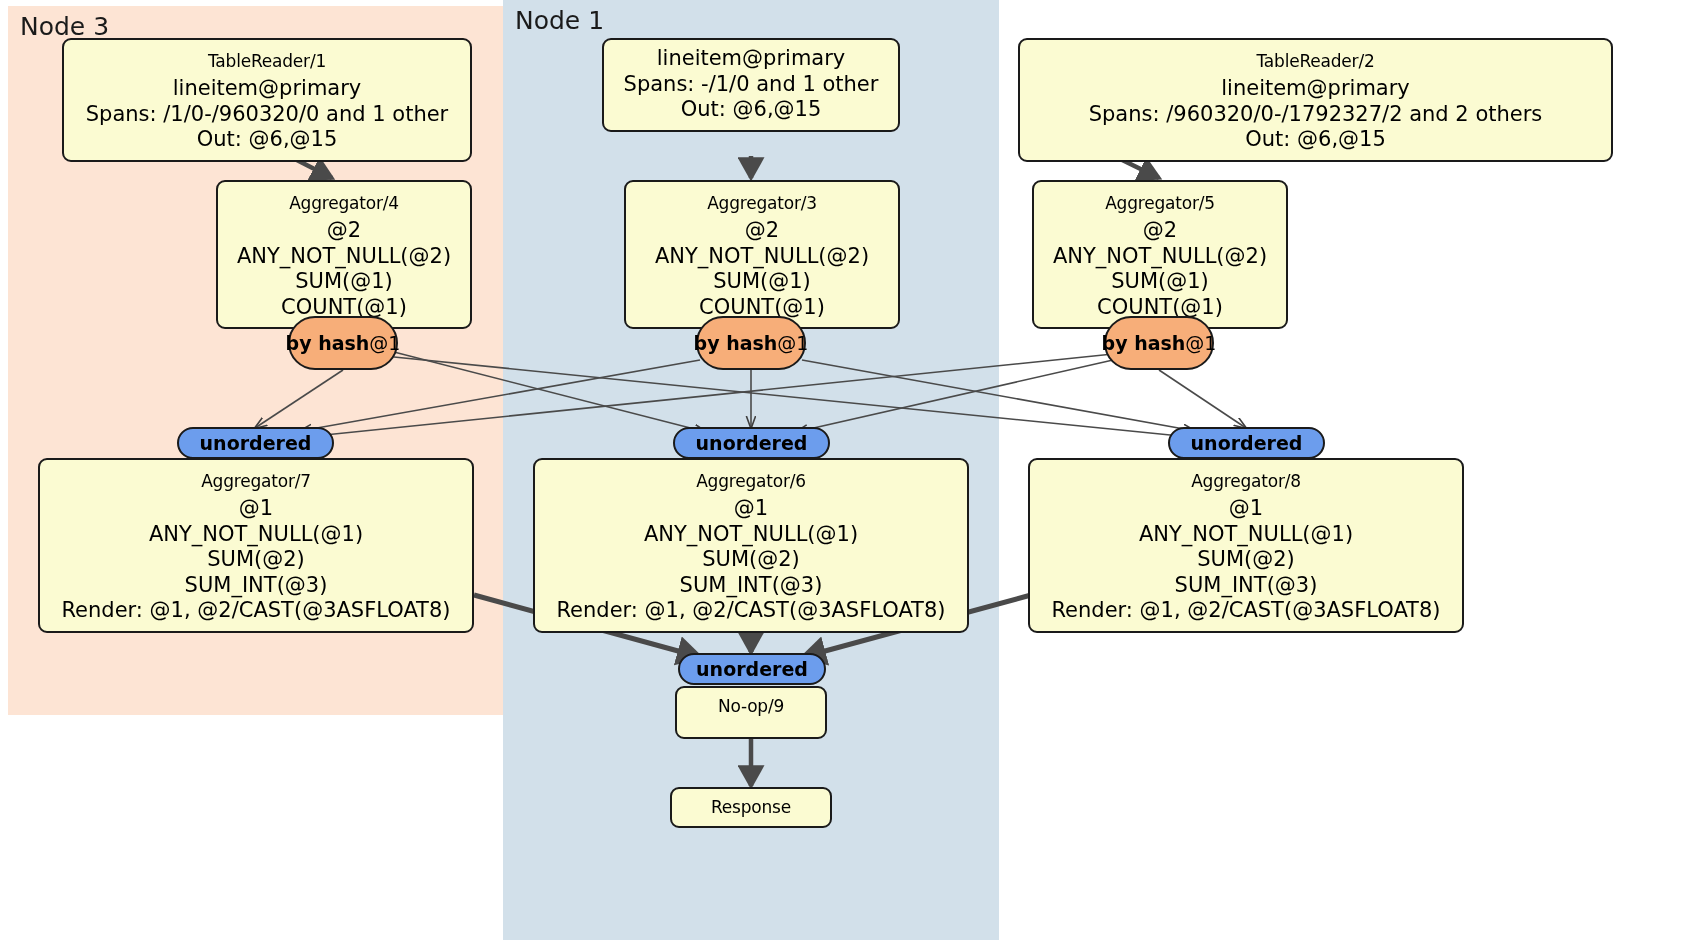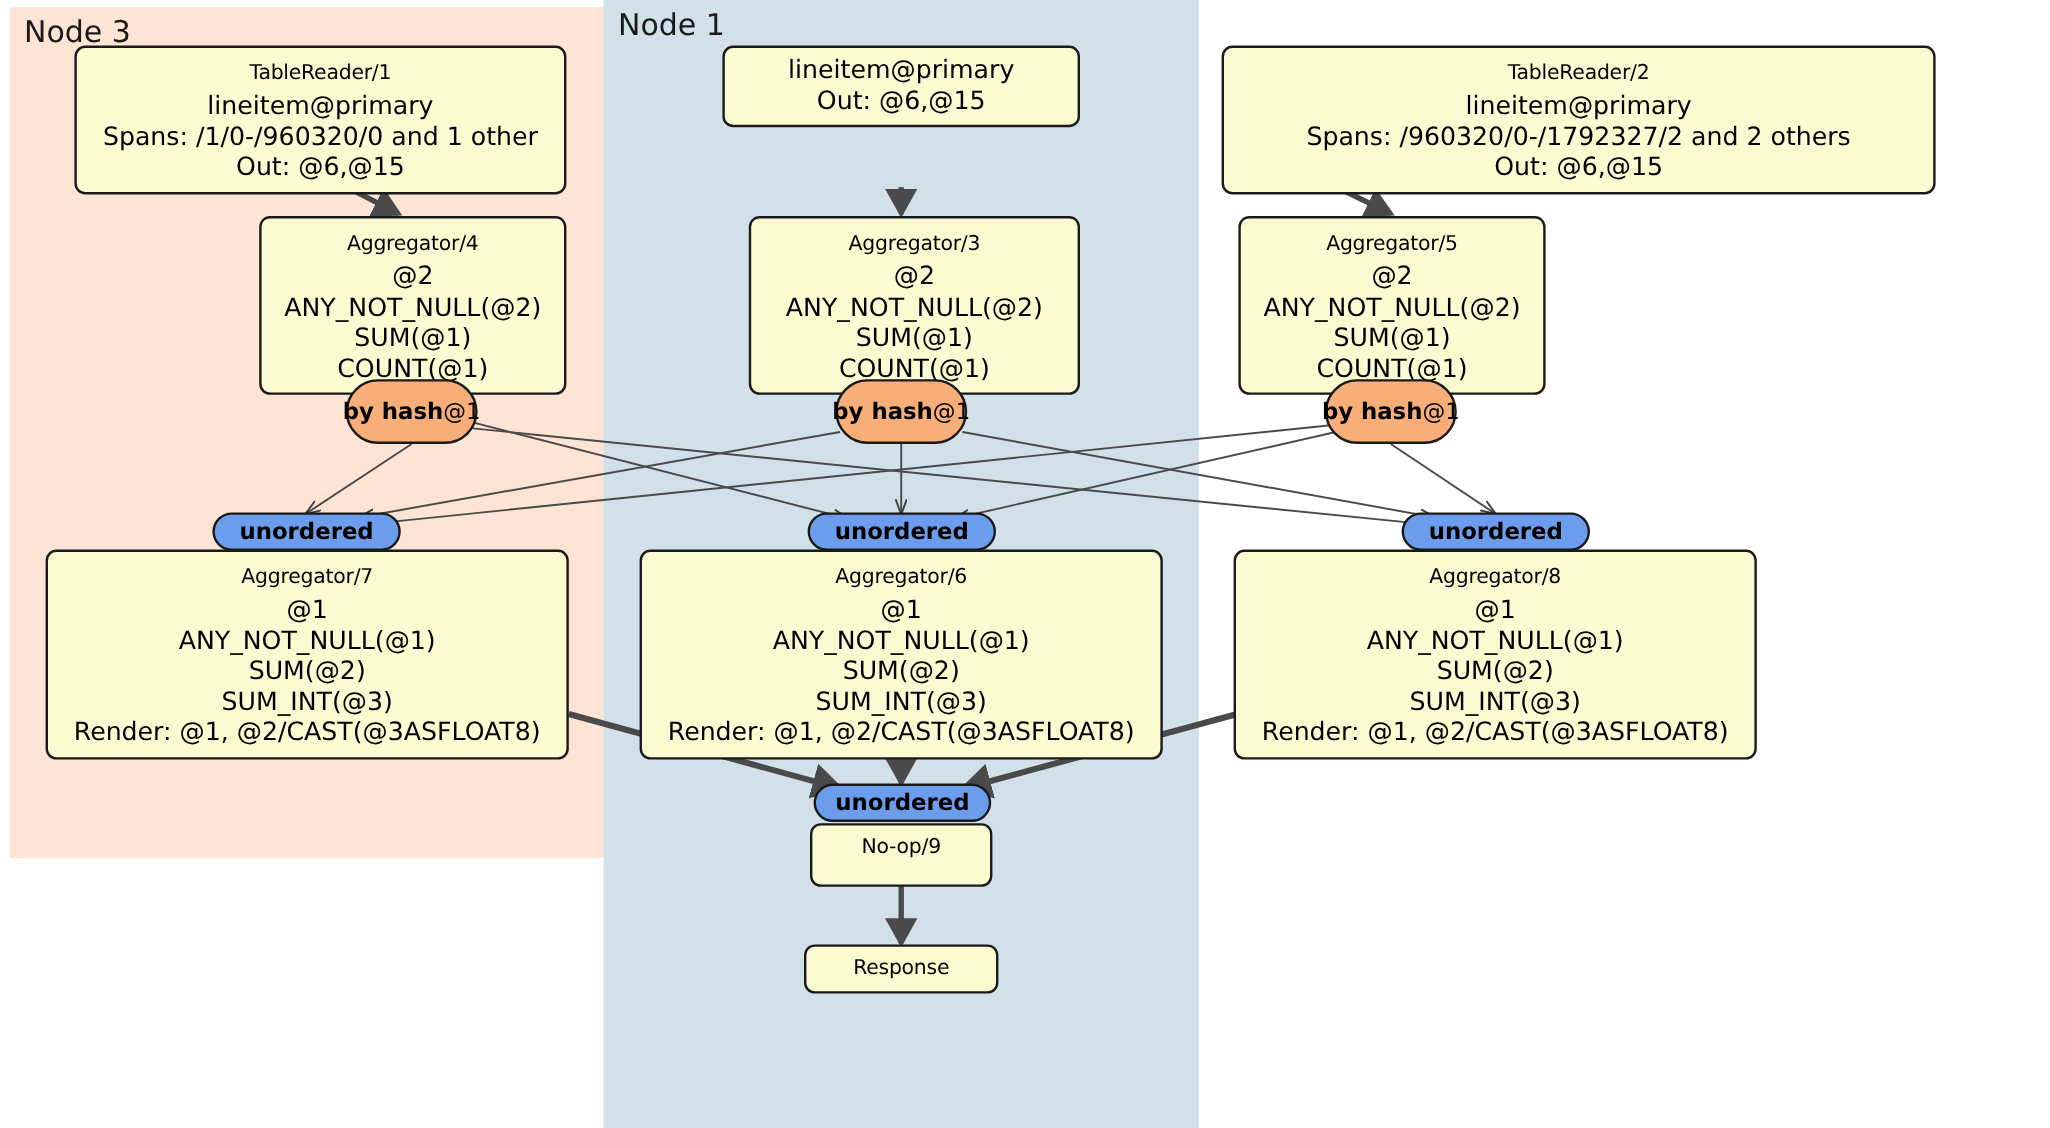--- a/index.html
+++ b/index.html
@@ -155,20 +155,21 @@
 
   <div class="proc" style="left:62px; top:38px; width:410px;">
     <div class="title">TableReader/1</div>
     <div class="row">lineitem@primary</div>
     <div class="row">Spans: /1/0-/960320/0 and 1 other</div>
     <div class="row">Out: @6,@15</div>
   </div>
 
   <div class="proc" style="left:602px; top:38px; width:298px;">
     <div class="row">lineitem@primary</div>
+    <div class="row">Spans: -/1/0 and 1 other</div>
     <div class="row">Out: @6,@15</div>
   </div>
 
   <div class="proc" style="left:970px; top:38px; width:595px;margin-left:48px;">
     <div class="title">TableReader/2</div>
     <div class="row">lineitem@primary</div>
     <div class="row">Spans: /960320/0-/1792327/2 and 2 others</div>
     <div class="row">Out: @6,@15</div>
   </div>
 

